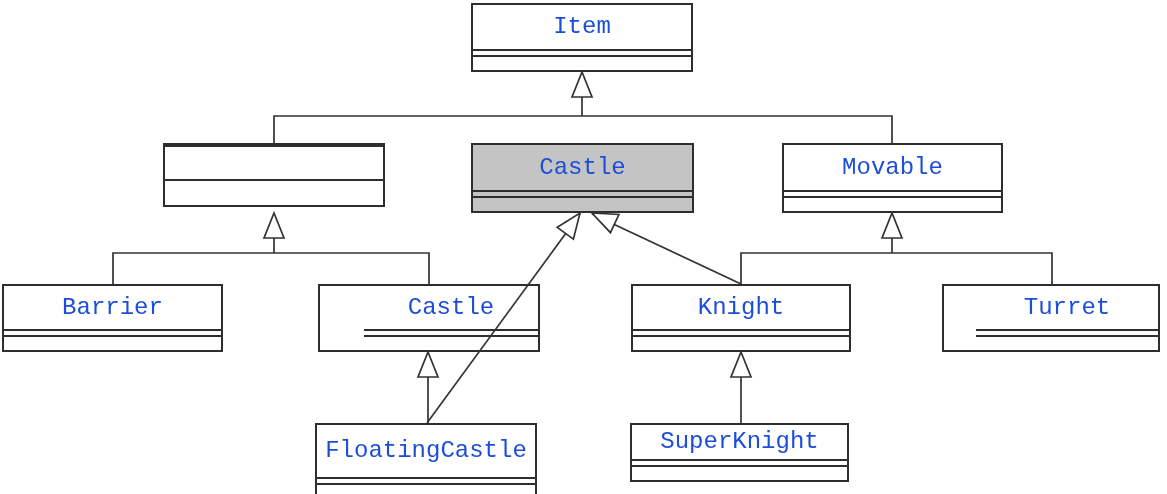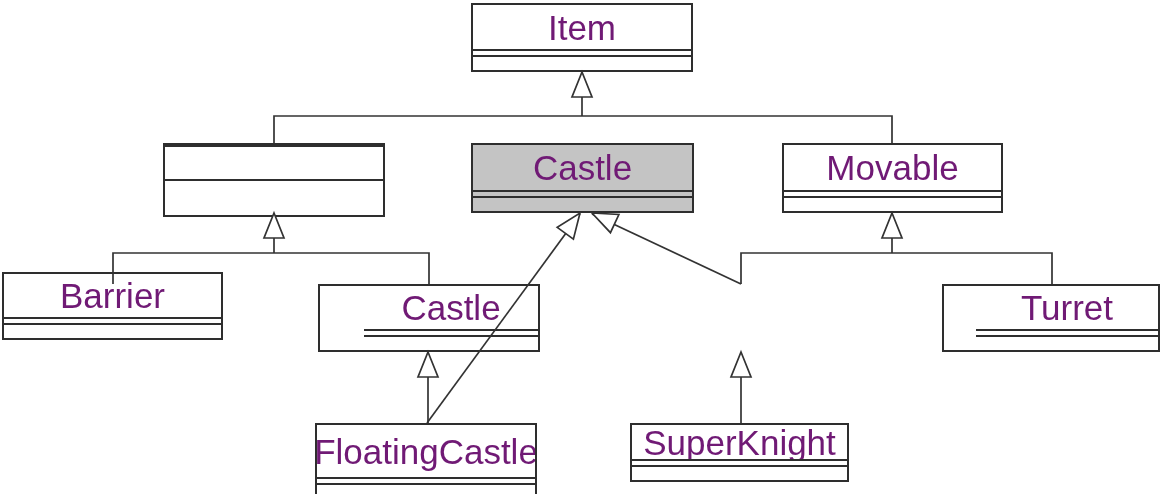--- a/index.html
+++ b/index.html
@@ -24,65 +24,71 @@
     background: #ffffff;
     display: flex;
     flex-direction: column;
   }
   .uml-class.hl { background: #c4c4c4; }
   .uml-title {
     flex: 1;
     display: flex;
     align-items: center;
     justify-content: center;
-    font-size: 35px;
+    font-size: 24px;
     line-height: 1;
-    color: #701a75;
+    color: #1d4ed8;
     border-bottom: 2px solid #2e2e2e;
     white-space: nowrap;
     overflow: hidden;
+    font-family: Liberation Mono, monospace;
   }
   .uml-attrs {
     height: 4px;
     border-bottom: 2px solid #2e2e2e;
   }
   .uml-ops { flex: 0 0 13px; }
 </style>
 </head>
 <body>
 
 <div id="canvas">
   <div id="boxes-layer">
       <div class="uml-class" style="left: 471px; top: 3px; width: 222px; height: 69px;">
         <div class="uml-title">Item</div>
         <div class="uml-attrs"></div>
         <div class="uml-ops"></div>
       </div>
-      <div class="uml-class" style="left: 163px; top: 143px; width: 222px; height: 74px; gap: 32px;">
+      <div class="uml-class" style="left: 163px; top: 143px; width: 222px; height: 64px; gap: 32px;">
         <div class="uml-title">Defender</div>
         <div class="uml-attrs"></div>
         <div class="uml-ops"></div>
       </div>
       <div class="uml-class hl" style="left: 471px; top: 143px; width: 223px; height: 70px;">
         <div class="uml-title">Castle</div>
         <div class="uml-attrs"></div>
         <div class="uml-ops"></div>
       </div>
       <div class="uml-class" style="left: 782px; top: 143px; width: 221px; height: 70px;">
         <div class="uml-title">Movable</div>
         <div class="uml-attrs"></div>
         <div class="uml-ops"></div>
       </div>
-      <div class="uml-class" style="left: 2px; top: 272px; width: 221px; height: 68px;">
+      <div class="uml-class" style="left: 2px; top: 284px; width: 221px; height: 68px;">
         <div class="uml-title">Barrier</div>
         <div class="uml-attrs"></div>
         <div class="uml-ops"></div>
       </div>
       <div class="uml-class" style="left: 318px; top: 284px; width: 222px; height: 68px; padding-left: 44px;">
         <div class="uml-title">Castle</div>
+        <div class="uml-attrs"></div>
+        <div class="uml-ops"></div>
+      </div>
+      <div class="uml-class" style="left: 631px; top: 284px; width: 220px; height: 68px;">
+        <div class="uml-title">Knight</div>
         <div class="uml-attrs"></div>
         <div class="uml-ops"></div>
       </div>
       <div class="uml-class" style="left: 942px; top: 284px; width: 218px; height: 68px; padding-left: 32px;">
         <div class="uml-title">Turret</div>
         <div class="uml-attrs"></div>
         <div class="uml-ops"></div>
       </div>
       <div class="uml-class" style="left: 315px; top: 423px; width: 222px; height: 77px;">
         <div class="uml-title">FloatingCastle</div>

